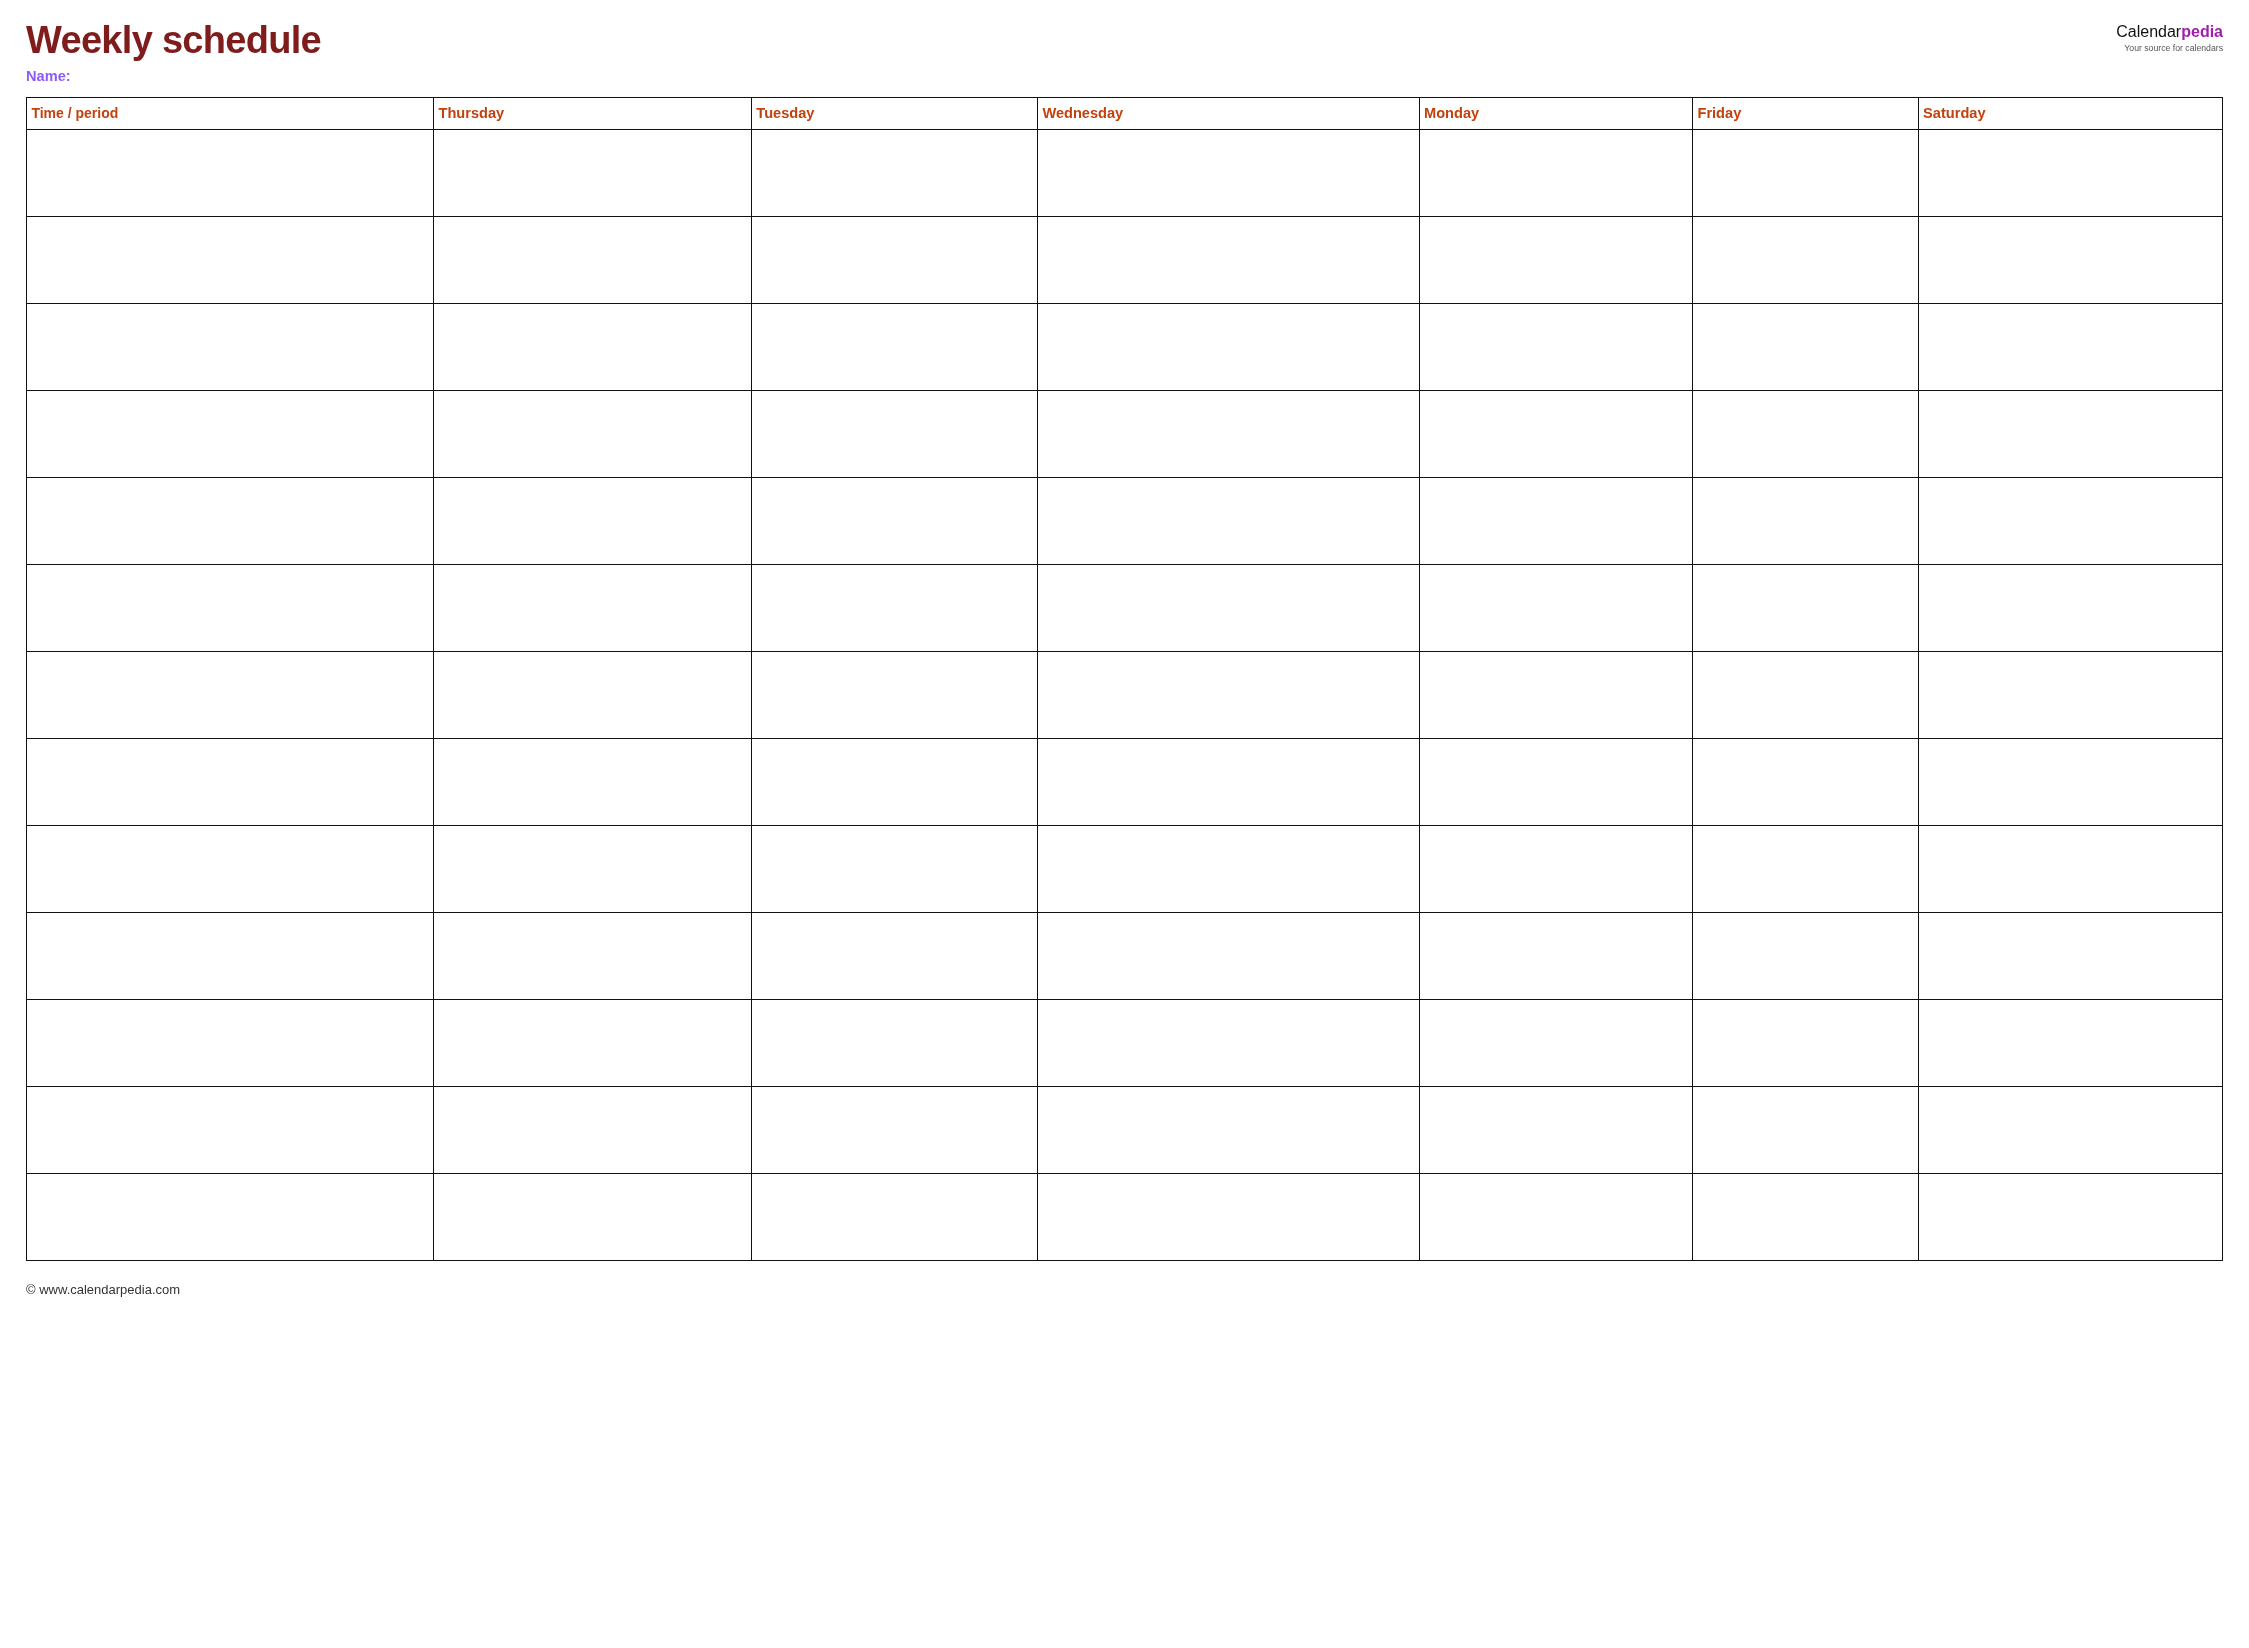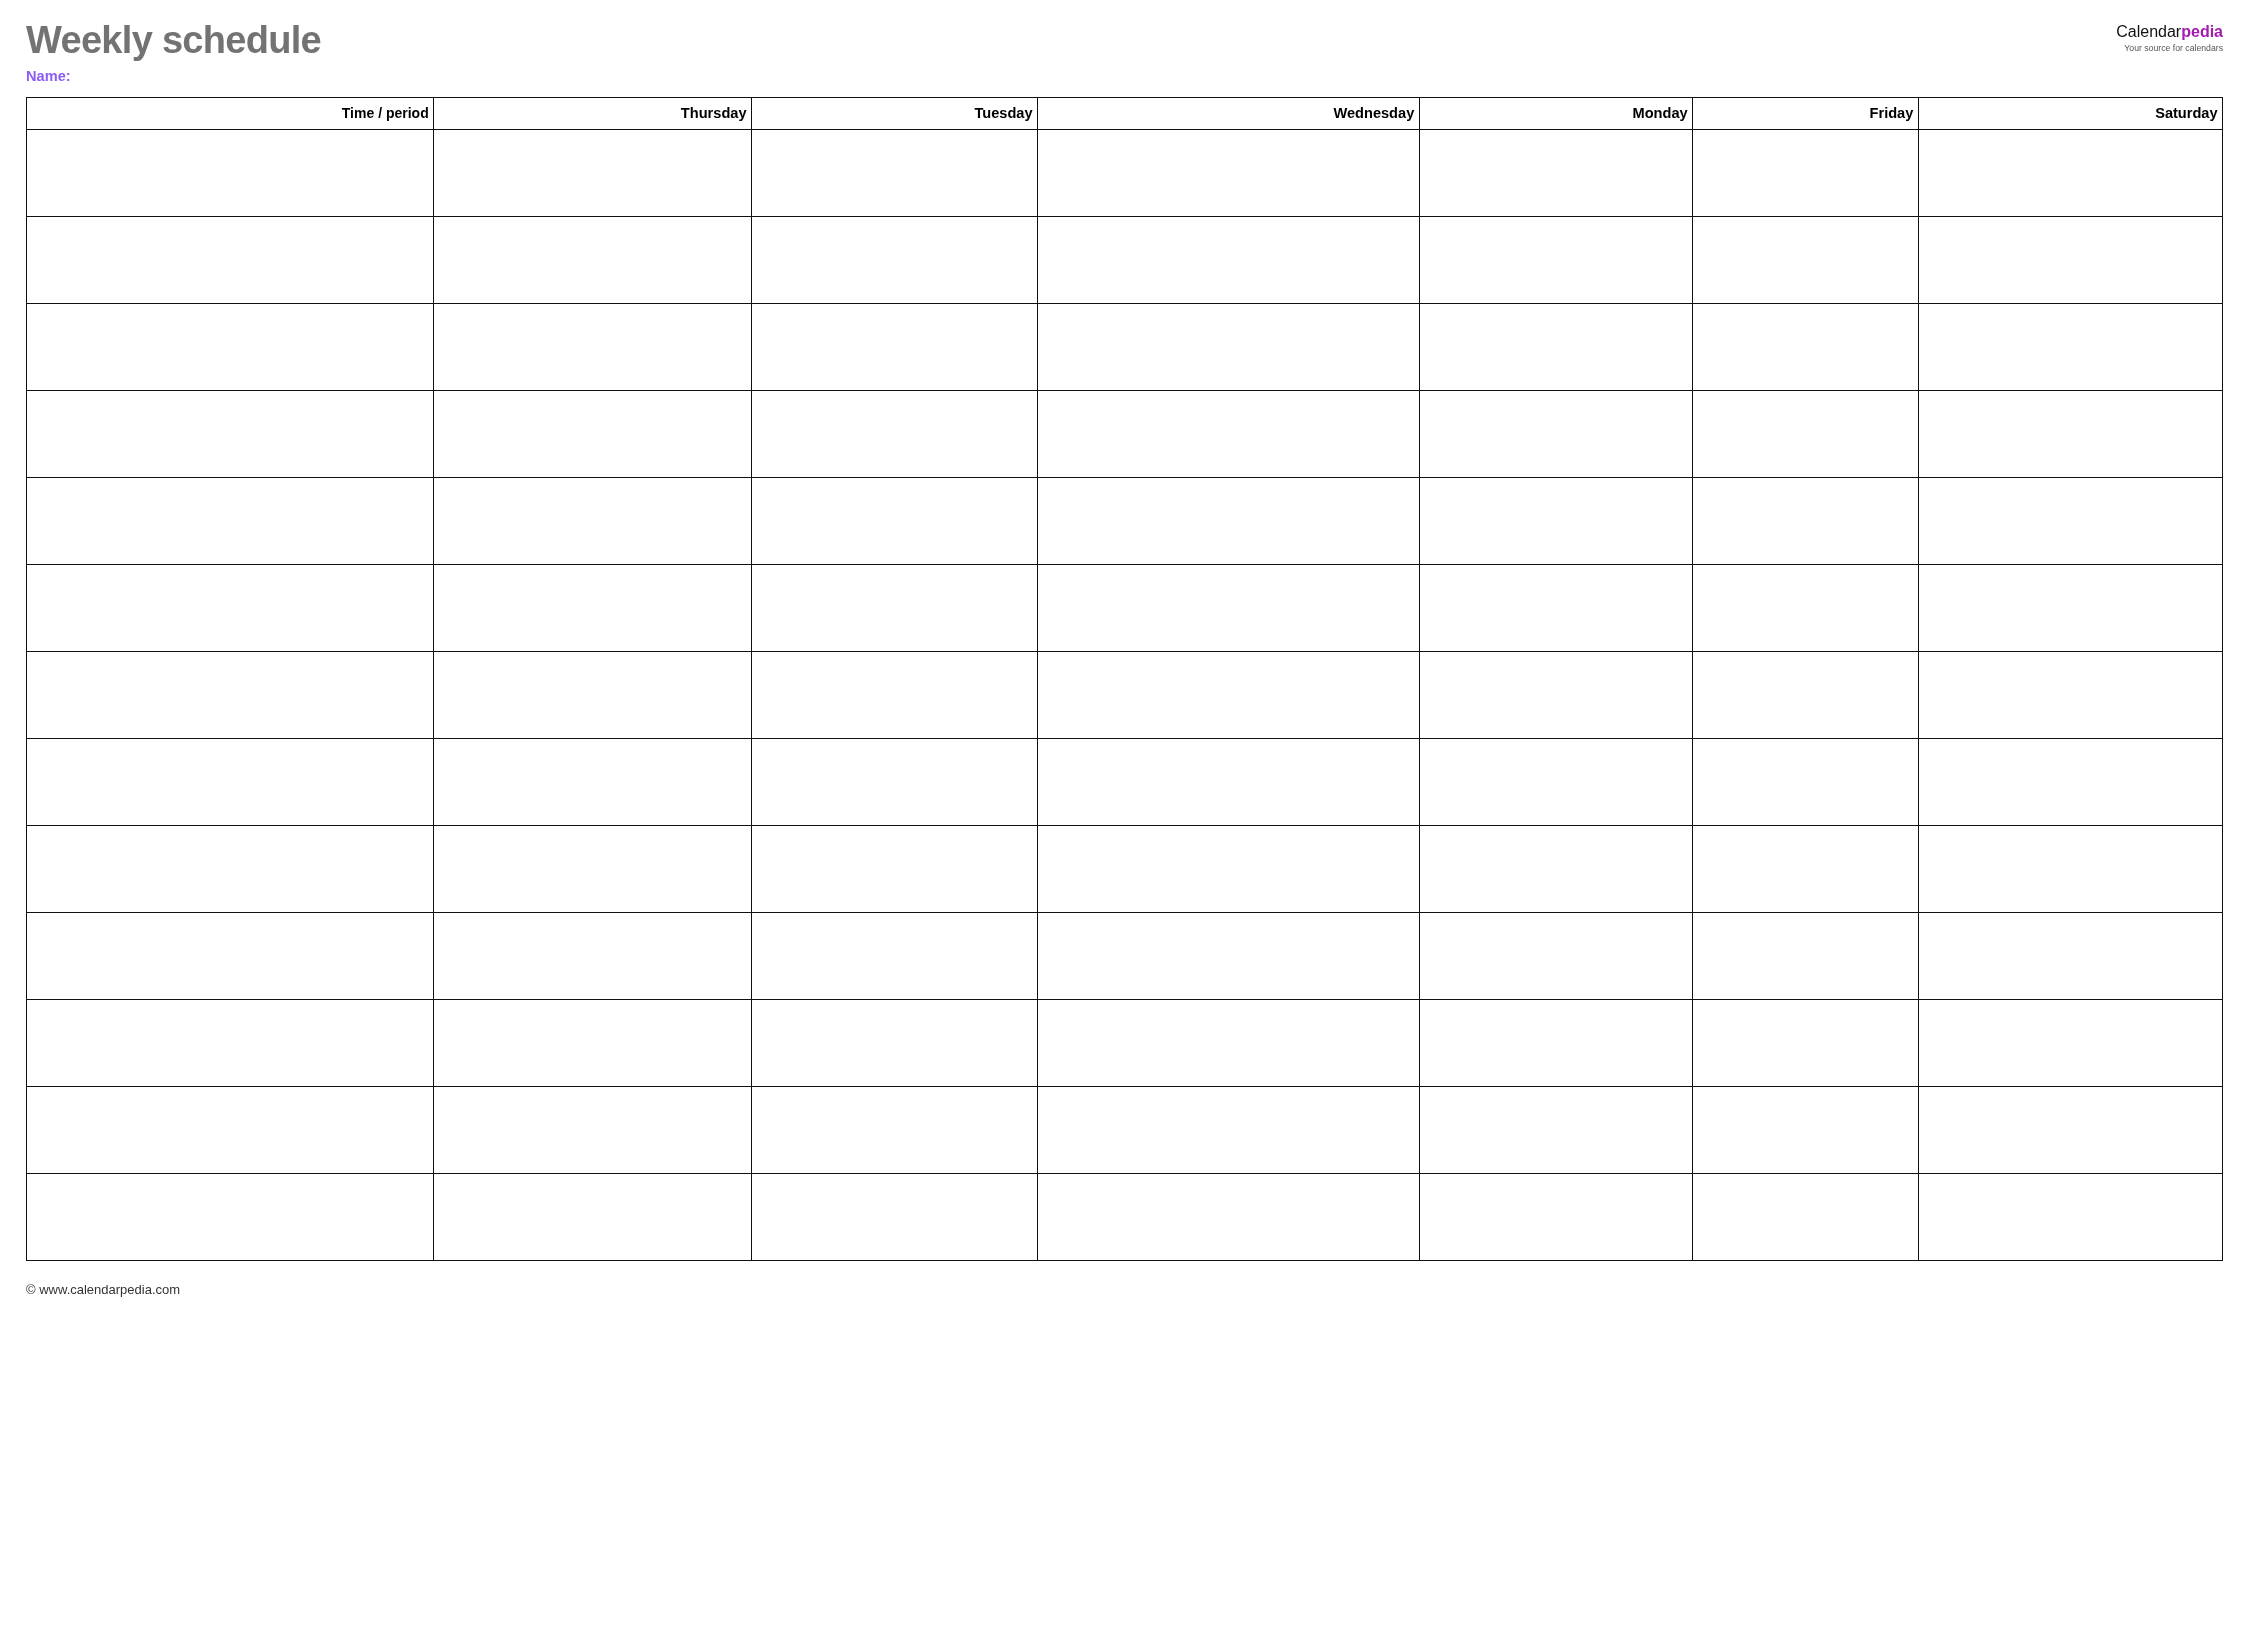--- a/index.html
+++ b/index.html
@@ -22,21 +22,21 @@
     }
 
     .title-section {
       display: flex;
       flex-direction: column;
     }
 
     .page-title {
       font-size: 38px;
       font-weight: 900;
-      color: #737373;
+      color: #7f1d1d;
       line-height: 1.1;
       letter-spacing: -0.7px;
     }
 
     .name-label {
       font-size: 14.6px;
       font-weight: 700;
       color: #8b5cf6;
       margin-top: 5.8px;
     }
@@ -68,25 +68,25 @@
     .schedule-table {
       width: 100%;
       border-collapse: collapse;
       border: 1.5px solid #111111;
       margin-top: 13px;
     }
 
     .schedule-table th {
       border: 1.5px solid #111111;
       padding: 7.3px 4.4px;
-      text-align: right;
+      text-align: left;
       font-size: 14.6px;
       font-weight: 700;
       background: #ffffff;
-      color: #000000;
+      color: #c2410c;
     }
 
     .schedule-table th.time-header {
       font-size: 14px;
     }
 
     .schedule-table td {
       border: 1.1px solid #111111;
       height: 87px;
       padding: 2.9px;

